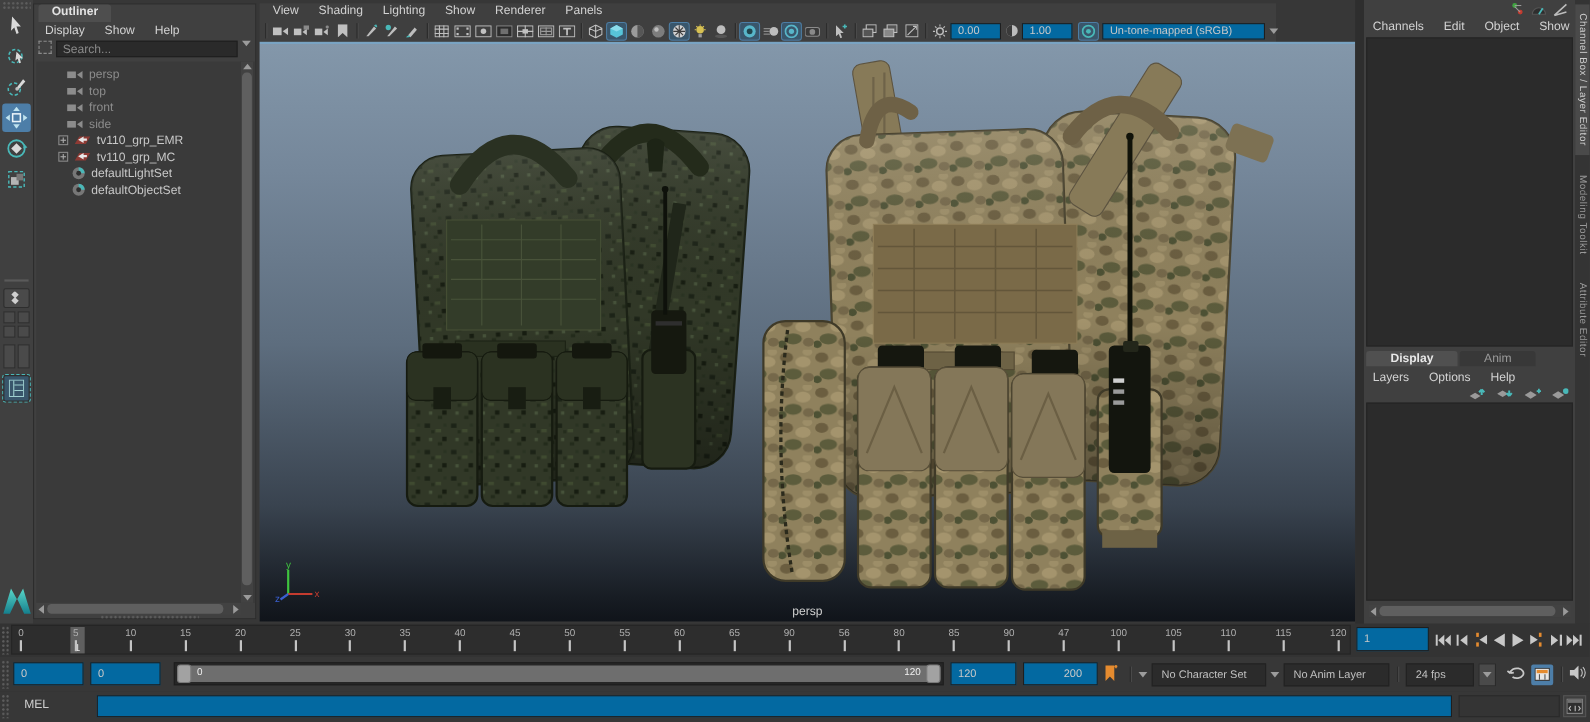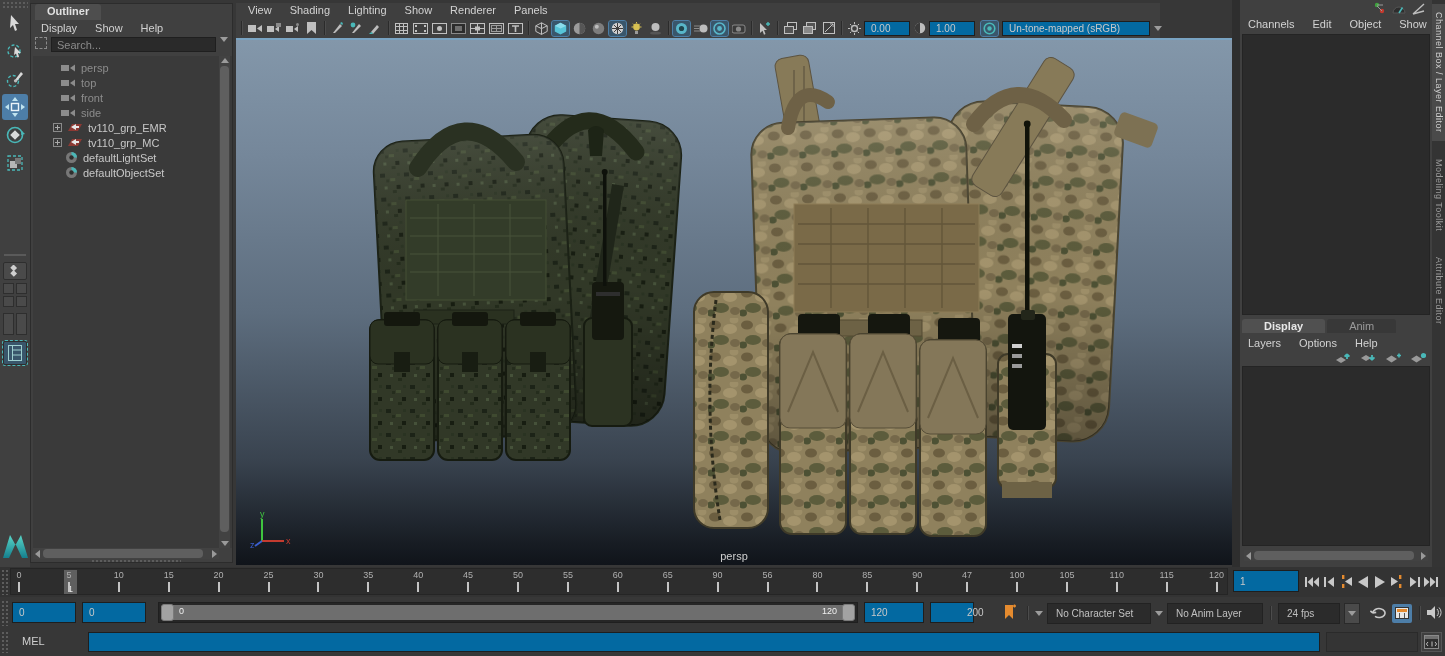--- a/index.html
+++ b/index.html
@@ -911,21 +911,21 @@
   <div class="rs-field dark-field" style="left:82px; width:64px;">0</div>
   <div id="range-track">
     <div id="range-bar">
       <div class="range-handle" style="left:0;"></div>
       <span class="range-label" style="left:18px;">0</span>
       <span class="range-label" style="right:18px;">120</span>
       <div class="range-handle" style="right:0;"></div>
     </div>
   </div>
   <div class="rs-field dark-field" style="left:864px; width:60px;">120</div>
-  <div class="rs-field dark-field" style="left:930px; width:44px;padding-left:36px;">200</div>
+  <div class="rs-field dark-field" style="left:930px; width:68px;padding-left:36px;">200</div>
   <div id="anim-ctrls">
     <span style="margin:0 4px;"><svg width="12" height="16">
           <path d="M1,1 L9,1 L9,15 L5,11 L1,15 Z" fill="#e58b2f"></path>
           <path d="M9,2 h3 M10.5,0.5 v3" stroke="#e58b2f" stroke-width="1.4"></path>
         </svg></span>
     <span class="vdiv"></span>
     <span class="caret-down"></span>
     <div class="drop-box" style="width:104px;">No Character Set</div>
     <span class="caret-down"></span>
     <div class="drop-box" style="width:96px;">No Anim Layer</div>

